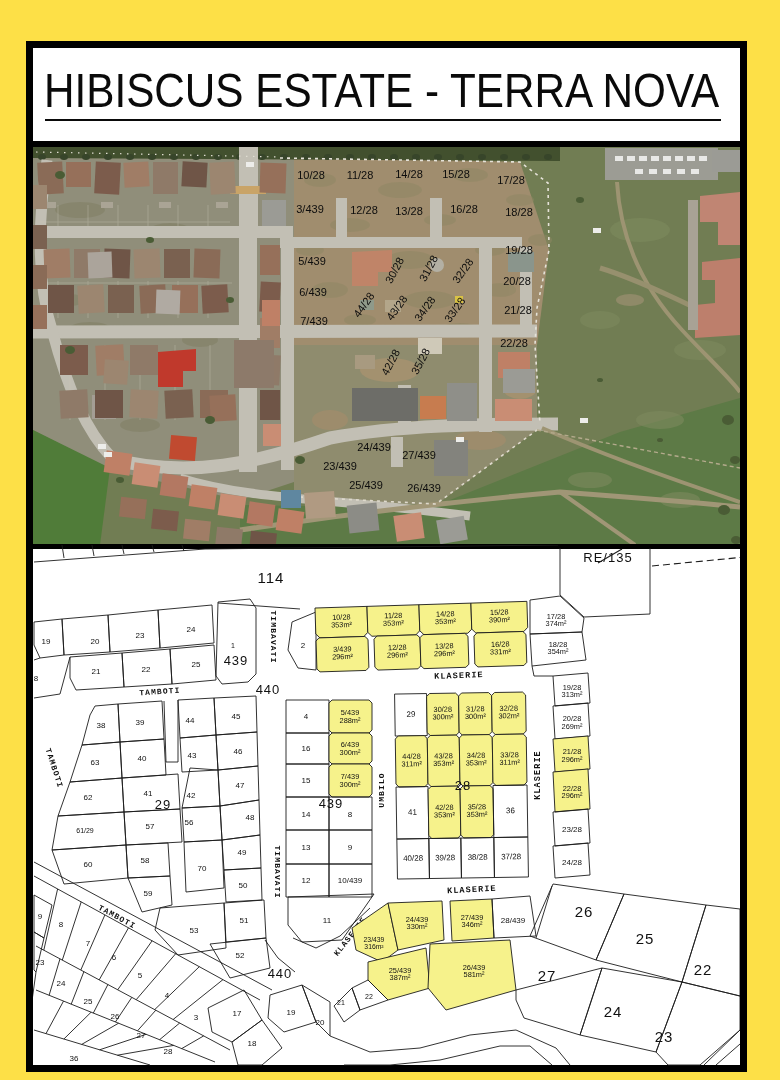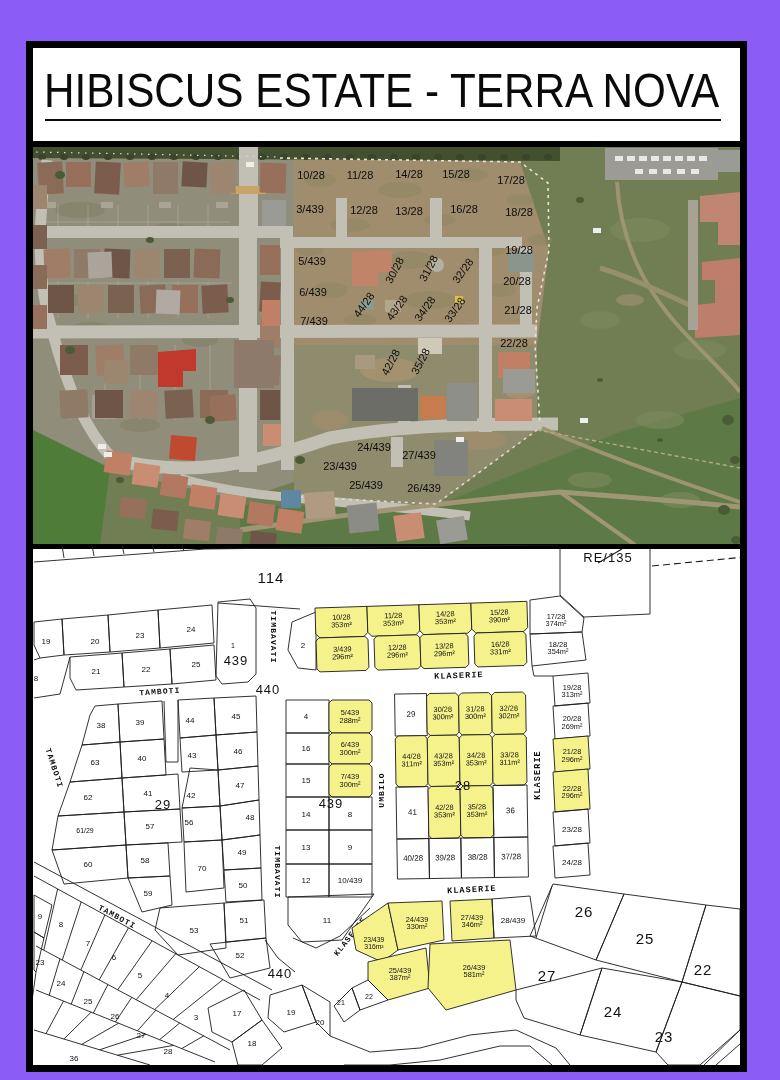--- a/index.html
+++ b/index.html
@@ -1,16 +1,16 @@
 <!DOCTYPE html>
 <html><head>
 <meta charset="utf-8">
 <style>
   html,body { margin:0; padding:0; background:#ffffff; }
-  .page { position:relative; width:780px; height:1080px; background:#8b5cf6;
+  .page { position:relative; width:780px; height:1080px; background:#fde047;
           font-family:"Liberation Sans", sans-serif; overflow:hidden; }
   .frame { position:absolute; left:26px; top:41px; width:707px; height:1017px;
            border:7px solid #000; background:#fff; }
   .title { position:absolute; left:44px; top:62px; font-size:49px; color:#0a0a0a;
            transform:scaleX(0.862); transform-origin:0 0; white-space:nowrap; }
   .underline { position:absolute; left:45px; top:119px; width:676px; height:2px; background:#0a0a0a; }
   .sep-top { position:absolute; left:33px; top:141px; width:707px; height:7px; background:#000; }
   .sep-bot { position:absolute; left:33px; top:544px; width:707px; height:5px; background:#000; }
 </style>
 </head>

